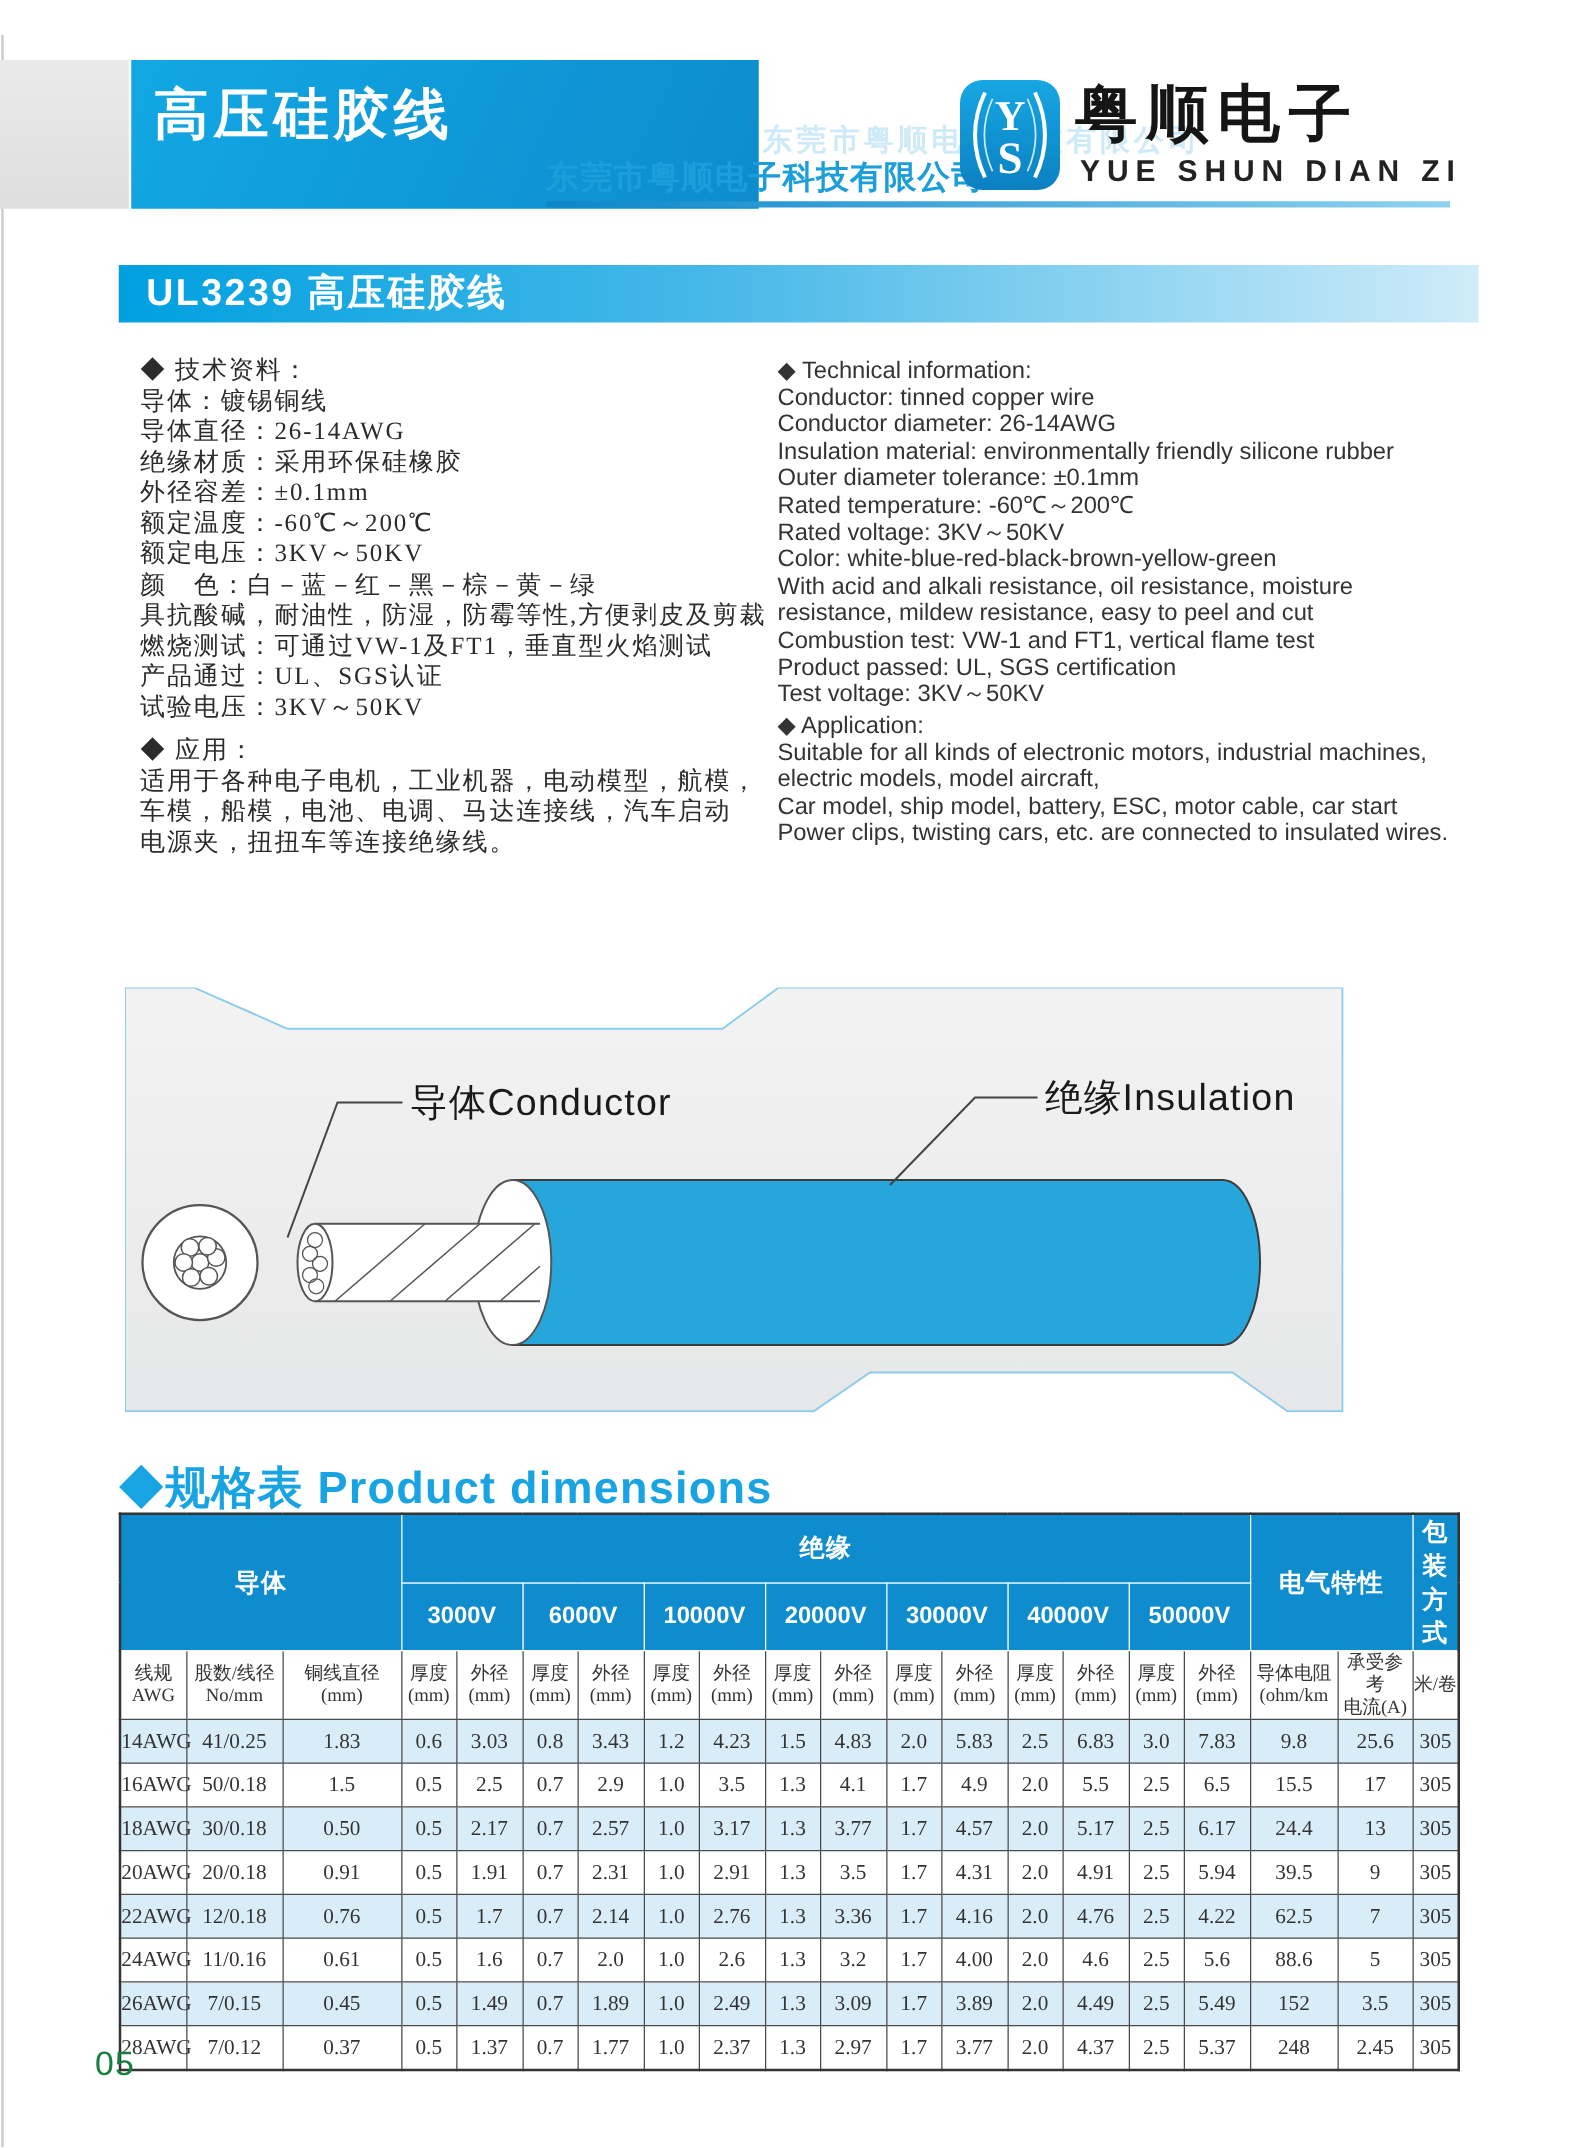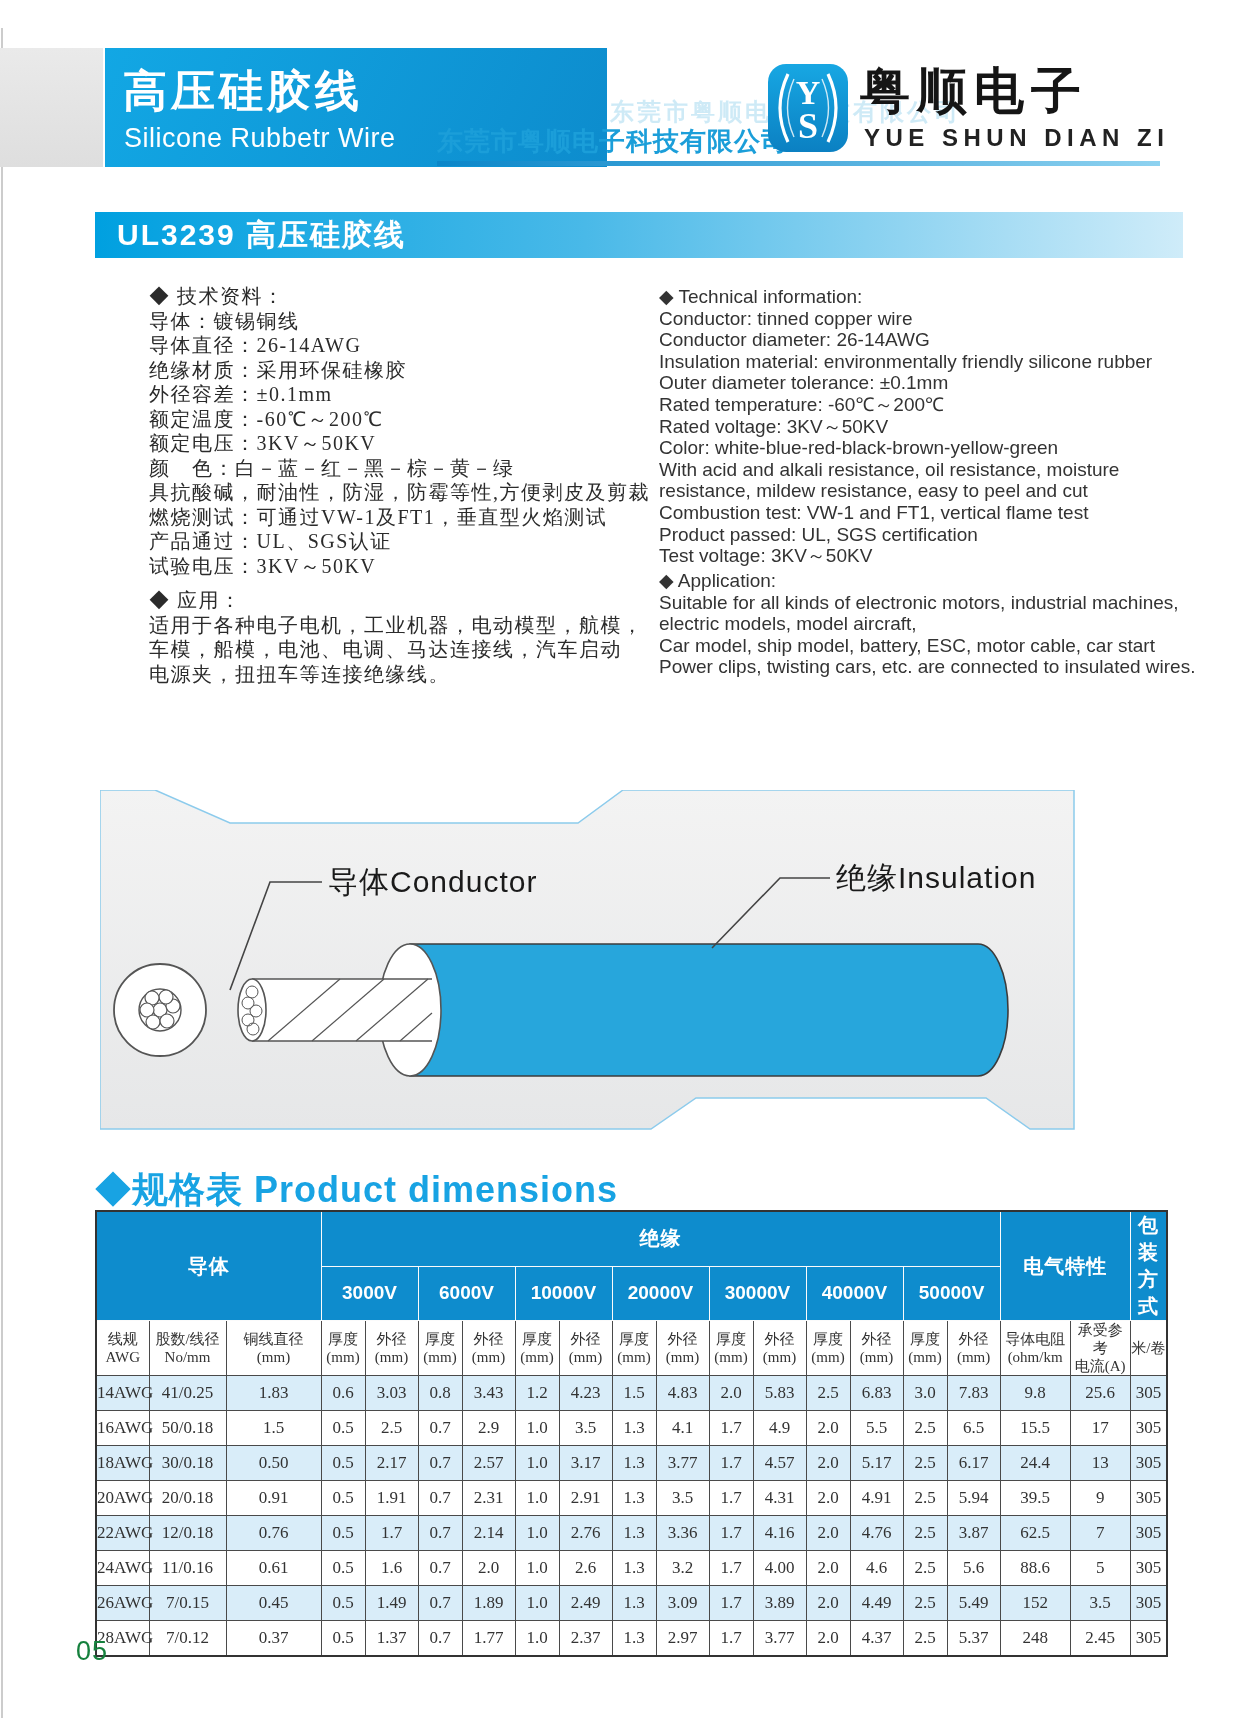--- a/index.html
+++ b/index.html
@@ -26,21 +26,21 @@
   .brand-en{position:absolute;left:864px;top:124px;font-size:24px;font-weight:bold;
             color:#222;letter-spacing:5.5px;white-space:nowrap;}
 
   
   .section-bar{position:absolute;left:95px;top:212px;width:1088px;height:46px;
                background:linear-gradient(90deg,#00a0e0 0%,#49b9e8 45%,#cfecf9 100%);
                color:#fff;font-size:30px;font-weight:bold;line-height:46px;
                padding-left:22px;box-sizing:border-box;letter-spacing:2px;}
 
   
-  .block{position:absolute;white-space:pre-line;color:#2b2b2b;margin-left:37px;}
+  .block{position:absolute;white-space:pre-line;color:#2b2b2b;}
   .cn{font-family:"Liberation Serif",serif;font-size:20px;line-height:24.5px;letter-spacing:1.5px;}
   .en{font-size:19px;line-height:21.6px;letter-spacing:0;color:#333;}
   .tech-cn{left:112px;top:284px;width:510px;}
   .app-cn {left:112px;top:588px;width:510px;}
   .tech-en{left:622px;top:286px;width:560px;}
   .app-en {left:622px;top:570px;width:560px;}
 
   
   .diagram{position:absolute;left:100px;top:790px;}
 
@@ -64,21 +64,20 @@
 </style>
 </head>
 <body>
 
 <div class="page">
   <div class="edge-line"></div>
 
   <div class="hdr-gray"></div>
   <div class="hdr-blue">
     <div class="hdr-title">高压硅胶线</div>
-    <div class="hdr-sub">Silicone Rubbetr Wire</div>
   </div>
   <div class="watermark">东莞市粤顺电子科技有限公司</div>
   <div class="company">东莞市粤顺电子科技有限公司</div>
   <div class="hdr-rule"></div>
 
   <svg class="logo-svg" width="84" height="92" viewBox="0 0 84 92">
     <defs>
       <linearGradient id="lg" x1="0" y1="0" x2="0" y2="1">
         <stop offset="0" stop-color="#17a7e3"></stop>
           <stop offset="1" stop-color="#0b80c2"></stop>
@@ -360,21 +359,21 @@
           <td>2.14</td>
           <td>1.0</td>
           <td>2.76</td>
           <td>1.3</td>
           <td>3.36</td>
           <td>1.7</td>
           <td>4.16</td>
           <td>2.0</td>
           <td>4.76</td>
           <td>2.5</td>
-          <td>3.87</td>
+          <td>4.22</td>
           <td>62.5</td>
           <td>7</td>
           <td>305</td>
         </tr>
         <tr>
           <td>24AWG</td>
           <td>11/0.16</td>
           <td>0.61</td>
           <td>0.5</td>
           <td>1.6</td>

